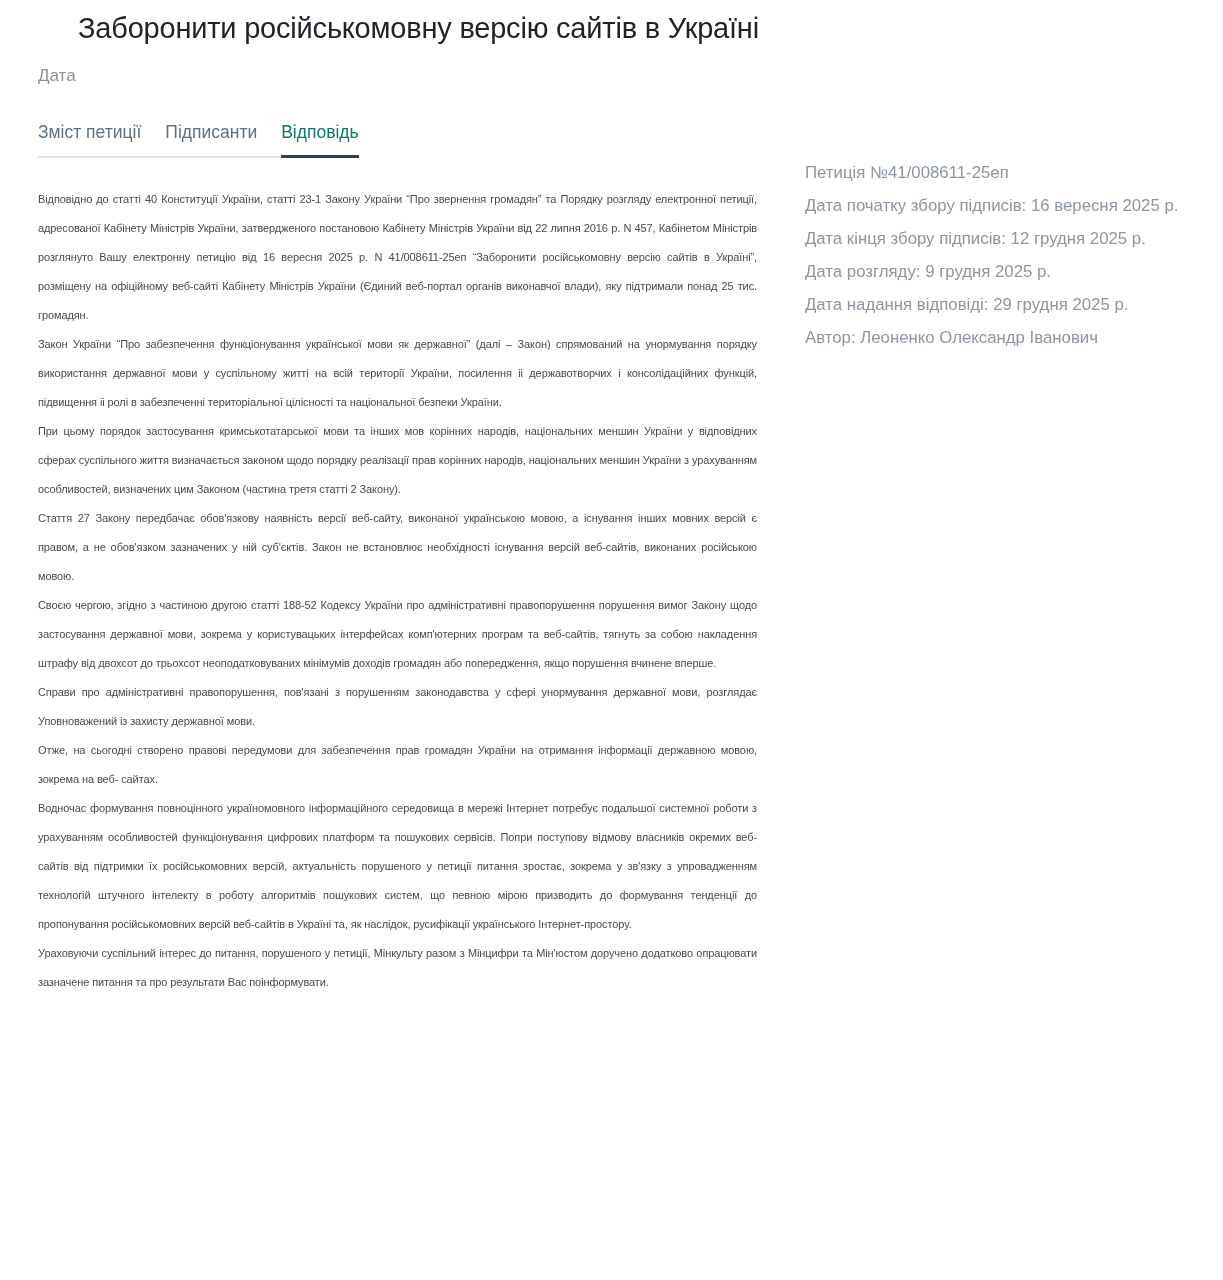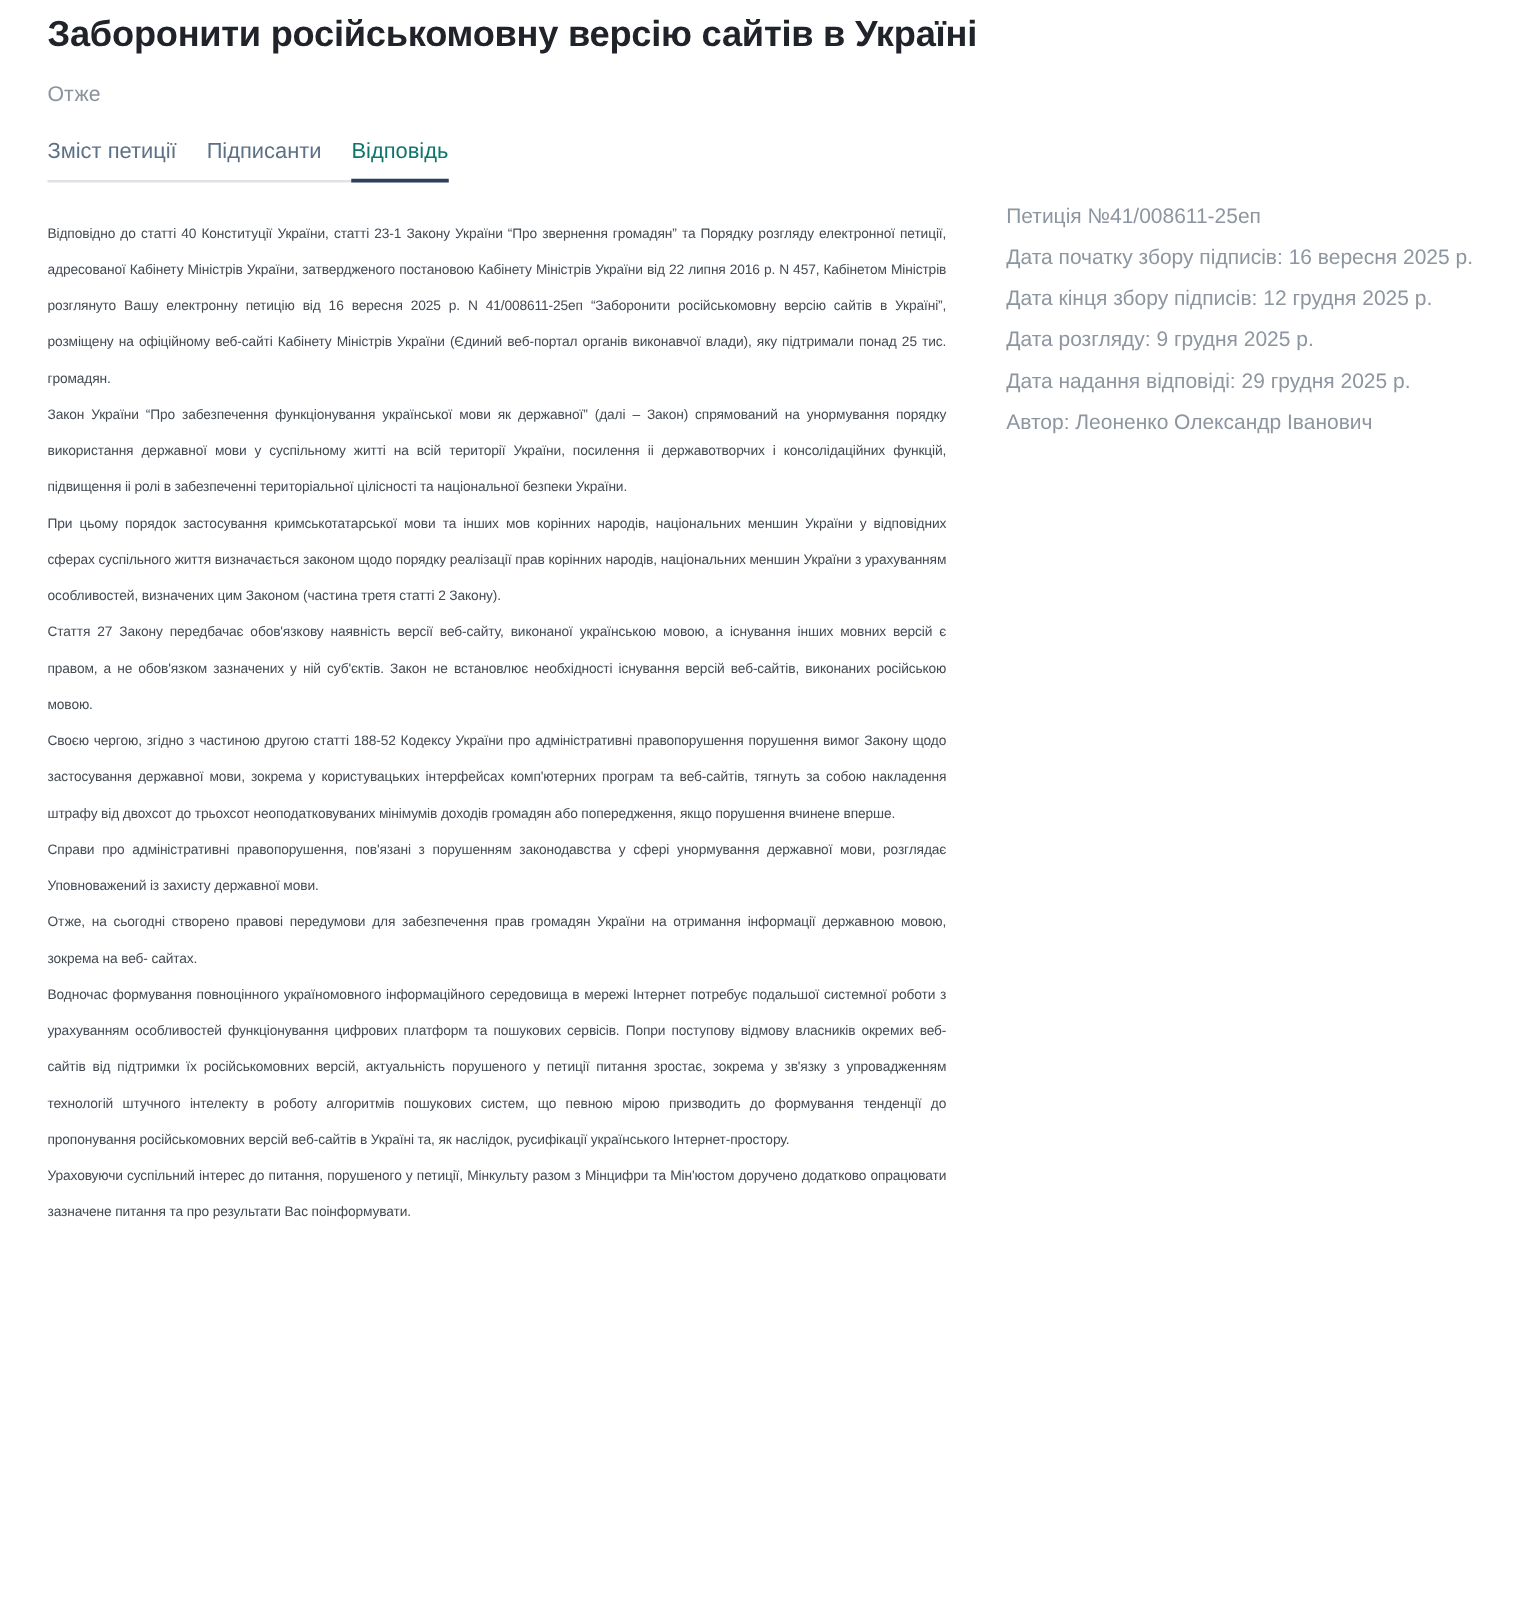--- a/index.html
+++ b/index.html
@@ -8,44 +8,46 @@
     font-family: "Liberation Sans", sans-serif;
   }
   .page {
     width: 1223px;
     min-height: 1280px;
     padding: 10px 18px 20px 38px;
     background: #ffffff;
   }
   .page-title {
     font-size: 29px;
-    font-weight: 700;
+    font-weight: 400;
     letter-spacing: -0.2px;
     color: #20242a;
     line-height: 36px;
+    margin-left: 40px;
   }
   .category-label {
     margin-top: 20px;
     font-size: 17px;
     color: #8d939c;
   }
   .layout {
     display: flex;
     align-items: flex-start;
     margin-top: 24px;
   }
   .main-col { width: 719px; flex: 0 0 719px; }
   .side-col { flex: 1 1 auto; margin-left: 48px; padding-top: 46px; }
 
   
   .tabs {
     display: flex;
     gap: 24px;
     width: fit-content;
     border-bottom: 2px solid #dee1e5;
+    margin-top: 12px;
   }
   .tab {
     position: relative;
     padding-bottom: 13px;
     font-size: 17.5px;
     color: #5d7186;
     cursor: pointer;
     white-space: nowrap;
   }
   .tab.active { color: #0f766e; }
@@ -76,21 +78,21 @@
     white-space: nowrap;
   }
 </style>
 </head>
 <body>
 
 <div class="page">
 
   <h1 class="page-title">Заборонити російськомовну версію сайтів в Україні</h1>
 
-  <div class="category-label">Отже</div>
+  <div class="category-label">Дата</div>
 
   <div class="layout">
 
     <div class="main-col">
 
       <div class="tabs">
         <div class="tab">Зміст петиції</div>
         <div class="tab">Підписанти</div>
         <div class="tab active">Відповідь</div>
       </div>

